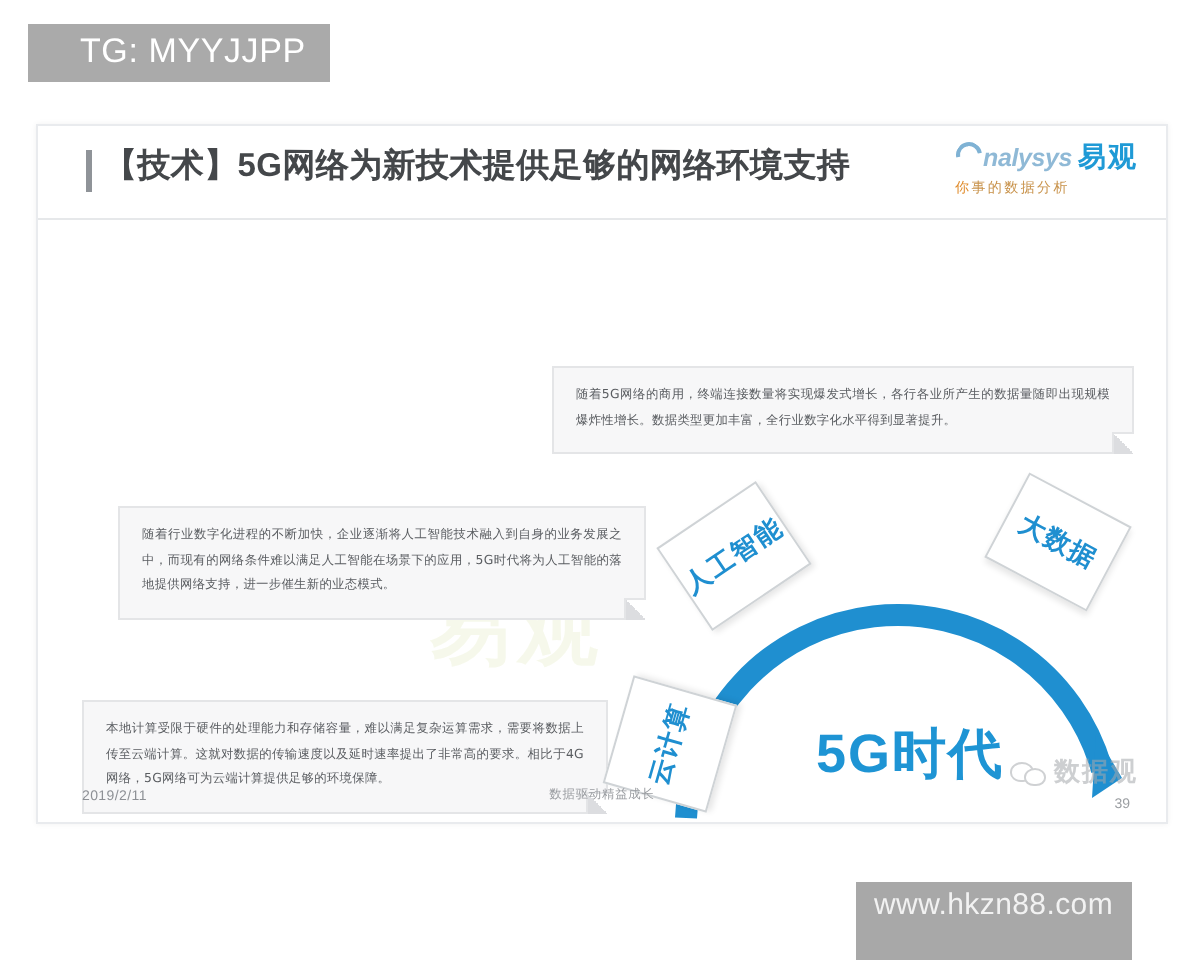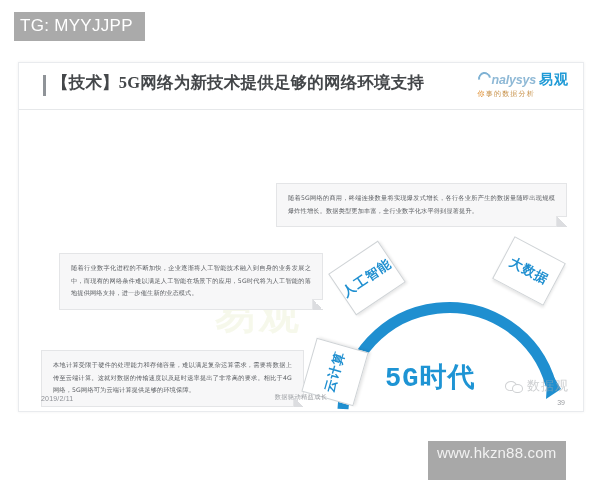--- a/index.html
+++ b/index.html
@@ -11,21 +11,21 @@
     overflow:hidden;
     position:relative;
   }
   .page{position:absolute;inset:0;background:#ffffff;}
 
   
   #tg-banner{
     position:absolute;left:14px;top:12px;
     background:#aaaaaa;color:#ffffff;
     font-size:17px;letter-spacing:.3px;
-    padding:4px 12px 5px 6px;
+    padding:4px 12px 5px 26px;
     line-height:1.15;
     white-space:nowrap;
   }
 
   
   #slide{
     position:absolute;left:18px;top:62px;
     width:564px;height:348px;
     background:#ffffff;
     border:1px solid #e9ebee;
@@ -56,21 +56,21 @@
     position:absolute;left:0;top:0;width:100%;height:46px;
   }
   #title-bar{
     position:absolute;left:24px;top:12px;
     width:3px;height:21px;background:#8f9398;
   }
   #slide-title{
     position:absolute;left:33px;top:9px;
     font-size:16.5px;font-weight:700;color:#44474a;
     letter-spacing:.2px;white-space:nowrap;
-    font-family:Liberation Serif, serif;
+    font-family:Liberation Sans, sans-serif;
   }
   #header-rule{
     position:absolute;left:0;top:46px;width:100%;height:1px;
     background:#e6e8ea;
   }
 
   
   #logo{position:absolute;right:14px;top:8px;}
   #logo-main{white-space:nowrap;line-height:1;}
   #logo-en{
@@ -150,24 +150,24 @@
     transform:rotate(28deg);
   }
   #tag-cloud{
     left:-8px;top:96px;width:56px;height:54px;
     transform:rotate(-74deg);
   }
   #tag-cloud span{writing-mode:horizontal-tb;}
 
   #center-label{
     position:absolute;left:70px;top:110px;
-    width:140px;text-align:left;
+    width:140px;text-align:center;
     font-size:27px;font-weight:700;color:#1e94d4;
     letter-spacing:1px;
-    font-family:Liberation Mono, monospace;
+    font-family:Liberation Sans, sans-serif;
   }
 
   
   #footer{
     position:absolute;left:0;bottom:0;width:100%;height:34px;
   }
   #footer-date{
     position:absolute;left:22px;bottom:9px;
     font-size:7px;color:#8d9095;letter-spacing:.2px;
   }
@@ -189,21 +189,21 @@
   #brand-watermark .wx-icon{
     position:relative;width:18px;height:13px;display:inline-block;
   }
   #brand-watermark .wx-icon b{
     position:absolute;display:block;border-radius:50%;
     border:1.3px solid #a9acb0;background:#fff;
   }
   #brand-watermark .wx-icon b.b1{left:0;top:1px;width:10px;height:8px;border-radius:50% 50% 45% 45%;}
   #brand-watermark .wx-icon b.b2{left:7px;top:4px;width:9px;height:7px;border-radius:50% 50% 45% 45%;}
   #brand-watermark .wx-text{
-    font-size:13px;color:#a5a8ac;font-weight:400;letter-spacing:1px;
+    font-size:13px;color:#a5a8ac;font-weight:700;letter-spacing:1px;
     font-family:"DejaVu Sans","Liberation Sans",sans-serif;
   }
 
   
   #url-watermark{
     position:absolute;left:428px;top:441px;
     background:#a8a8a8;color:#f2f2f2;
     font-size:15px;letter-spacing:.2px;
     padding:3px 9px 20px 9px;white-space:nowrap;
   }

